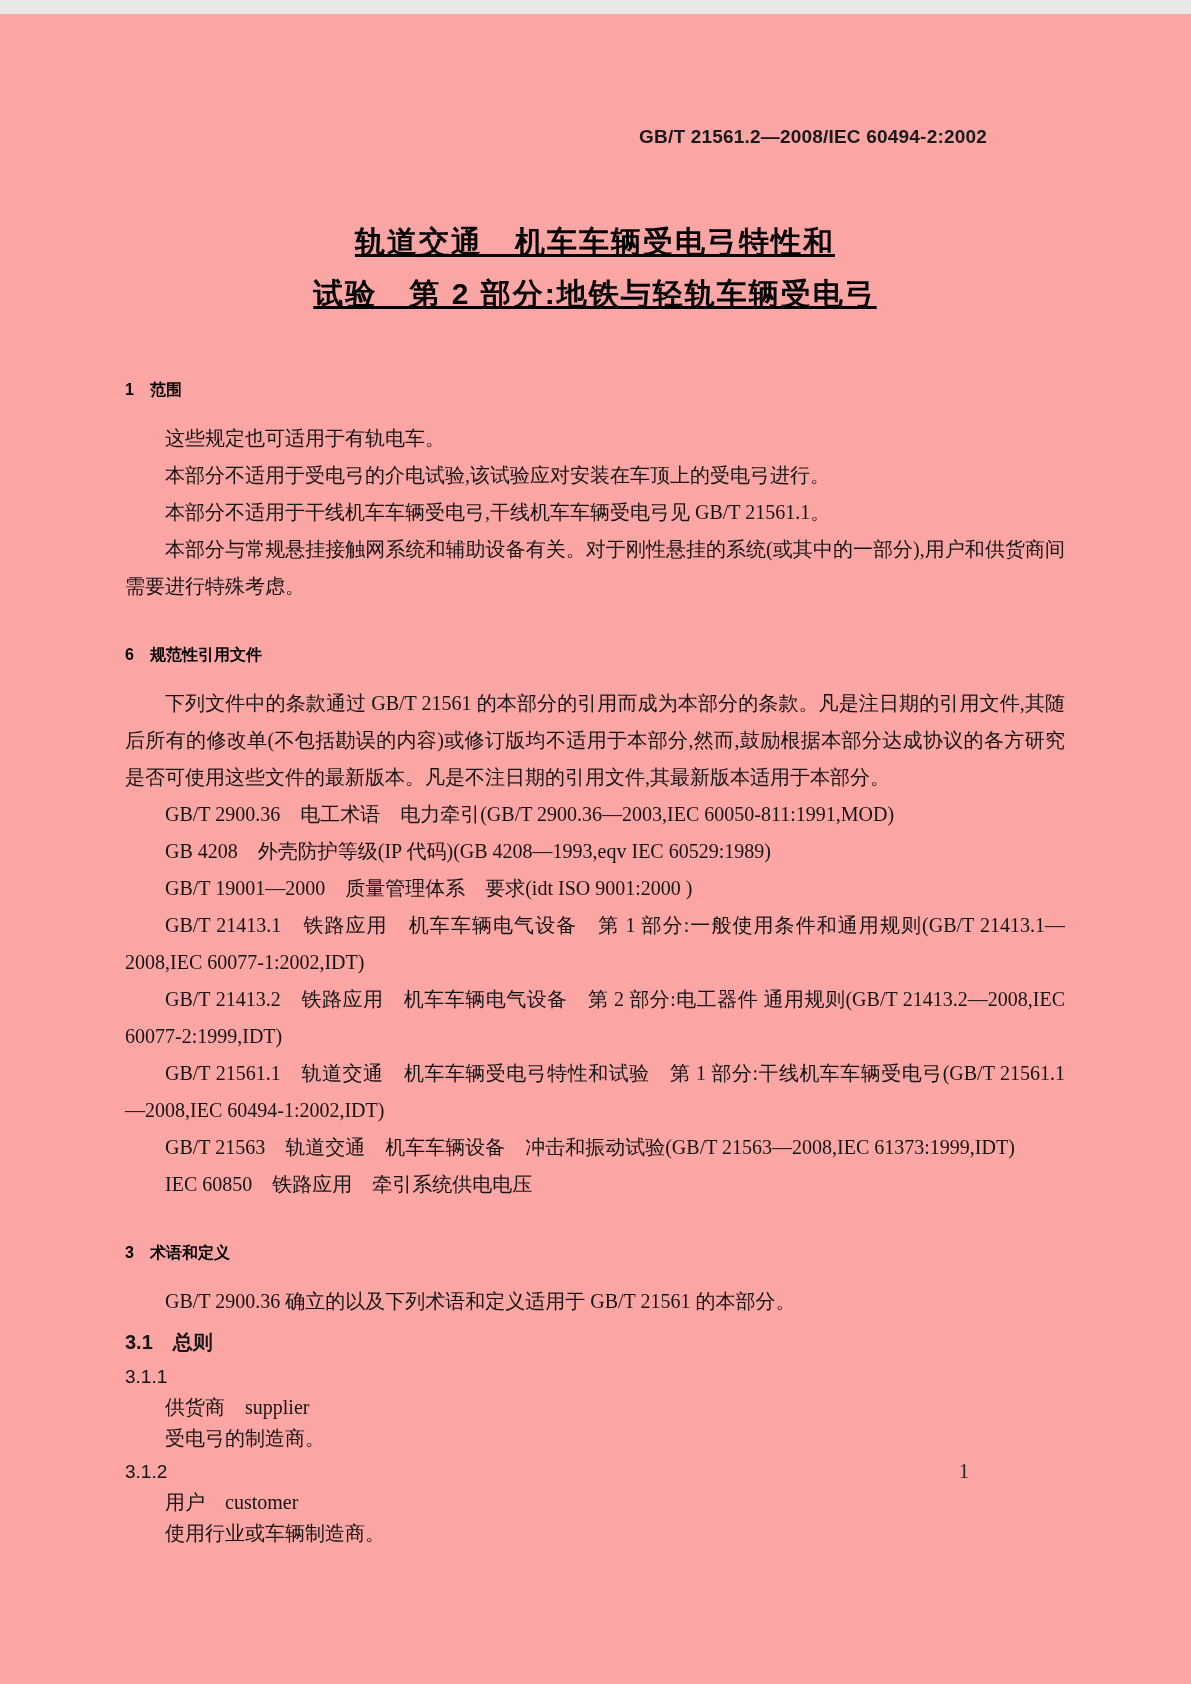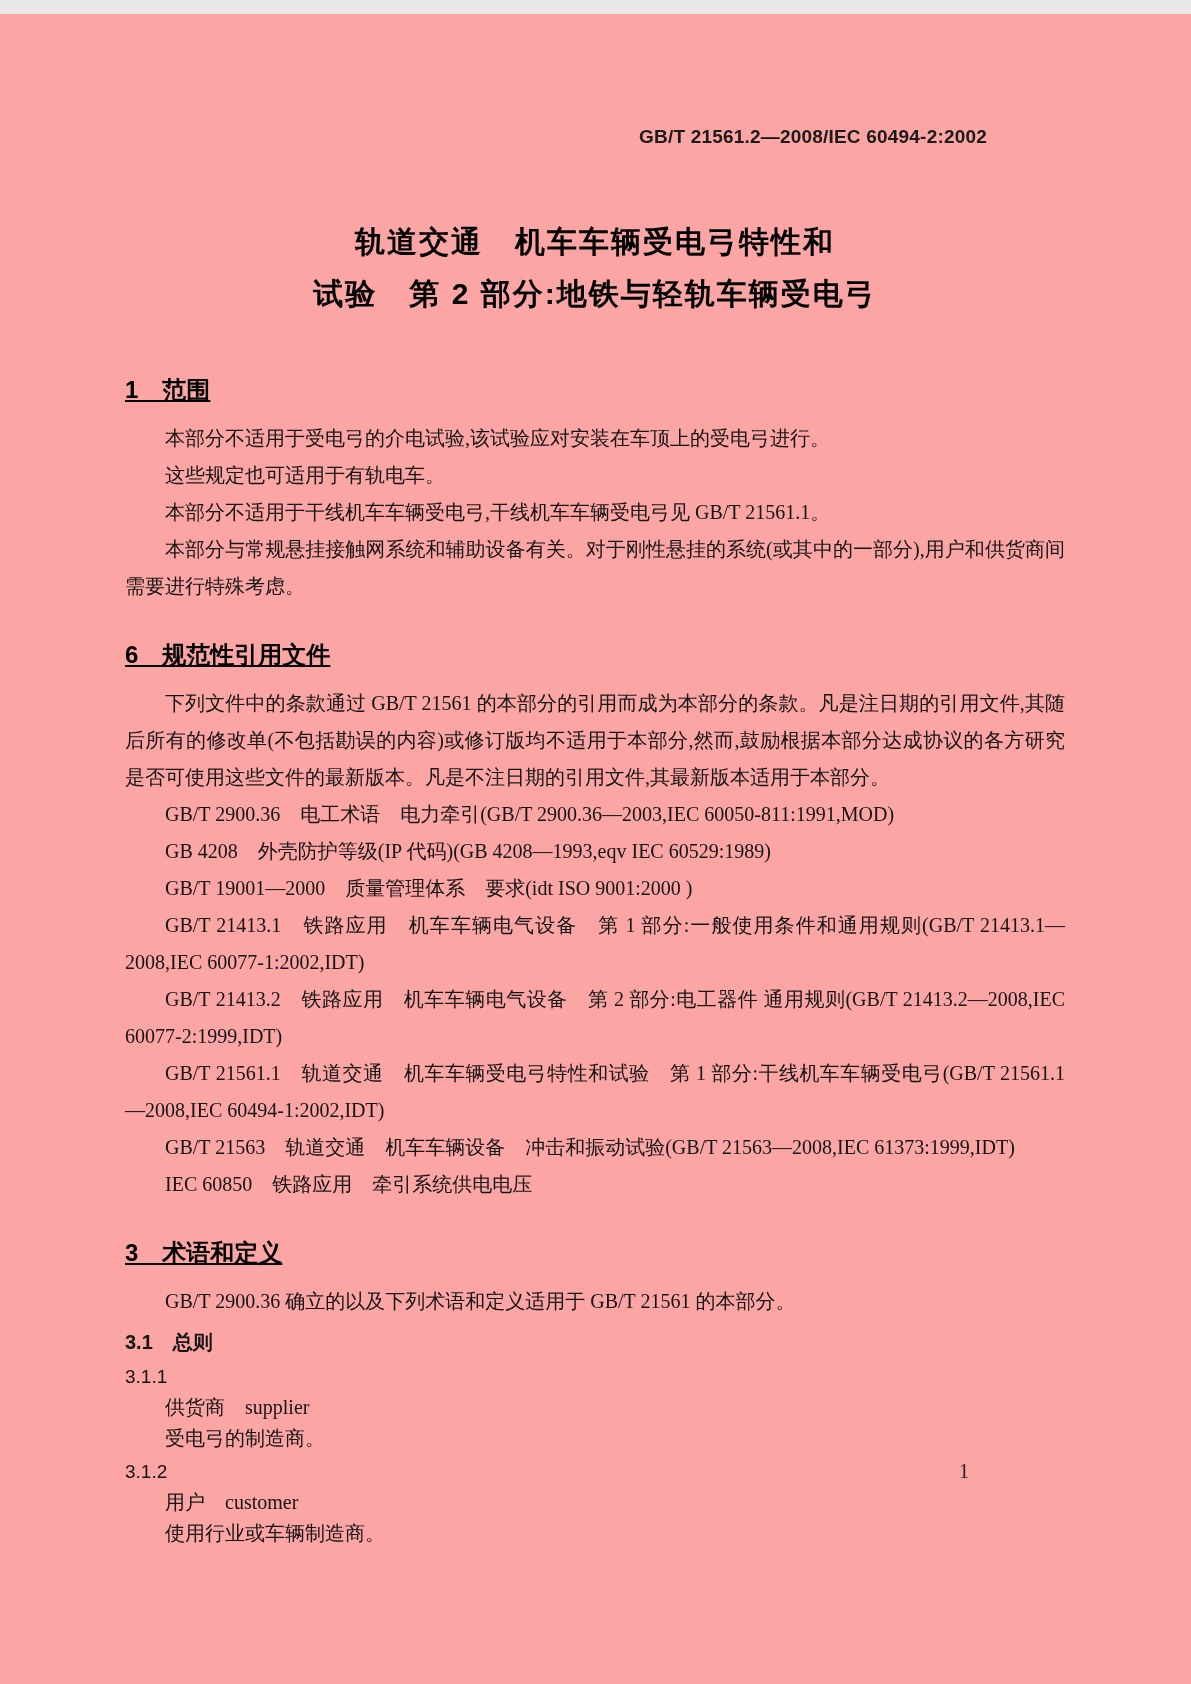--- a/index.html
+++ b/index.html
@@ -30,30 +30,30 @@
   }
   .doc-title {
     margin-top: 68px;
     text-align: center;
     font-family: "Liberation Sans", "DejaVu Sans", sans-serif;
     font-weight: bold;
     font-size: 30px;
     line-height: 52px;
     letter-spacing: 2px;
     color: #000;
+    text-decoration: underline;
   }
   .sec-heading {
     font-family: "Liberation Sans", "DejaVu Sans", sans-serif;
     font-weight: bold;
-    font-size: 24px;
+    font-size: 16px;
     line-height: 28px;
     margin-top: 36px;
     margin-bottom: 16px;
     color: #000;
-    text-decoration: underline;
   }
   .sec-heading.first {
     margin-top: 56px;
   }
   .para {
     line-height: 37px;
     text-indent: 2em;
     text-align: justify;
   }
   .term-group-heading {
@@ -95,22 +95,22 @@
     <span>GB/T 21561.2—2008/IEC 60494-2:2002</span>
   </header>
 
   <div class="doc-title">
     <div>轨道交通　机车车辆受电弓特性和</div>
     <div>试验　第 2 部分:地铁与轻轨车辆受电弓</div>
   </div>
 
   <section>
     <h2 class="sec-heading first">1　范围</h2>
+    <p class="para">这些规定也可适用于有轨电车。</p>
     <p class="para">本部分不适用于受电弓的介电试验,该试验应对安装在车顶上的受电弓进行。</p>
-    <p class="para">这些规定也可适用于有轨电车。</p>
     <p class="para">本部分不适用于干线机车车辆受电弓,干线机车车辆受电弓见 GB/T 21561.1。</p>
     <p class="para">本部分与常规悬挂接触网系统和辅助设备有关。对于刚性悬挂的系统(或其中的一部分),用户和供货商间需要进行特殊考虑。</p>
   </section>
 
   <section>
     <h2 class="sec-heading">6　规范性引用文件</h2>
     <p class="para">下列文件中的条款通过 GB/T 21561 的本部分的引用而成为本部分的条款。凡是注日期的引用文件,其随后所有的修改单(不包括勘误的内容)或修订版均不适用于本部分,然而,鼓励根据本部分达成协议的各方研究是否可使用这些文件的最新版本。凡是不注日期的引用文件,其最新版本适用于本部分。</p>
     <p class="para">GB/T 2900.36　电工术语　电力牵引(GB/T 2900.36—2003,IEC 60050-811:1991,MOD)</p>
     <p class="para">GB 4208　外壳防护等级(IP 代码)(GB 4208—1993,eqv IEC 60529:1989)</p>
     <p class="para">GB/T 19001—2000　质量管理体系　要求(idt ISO 9001:2000 )</p>

